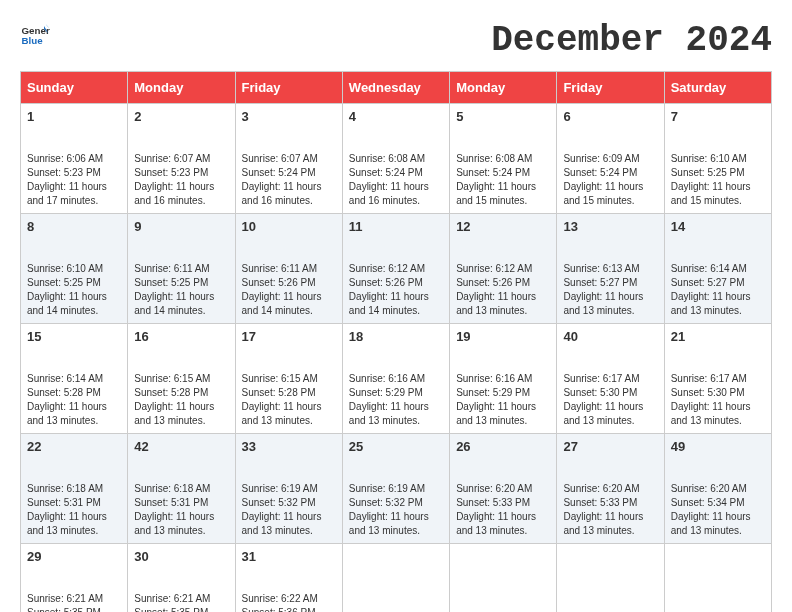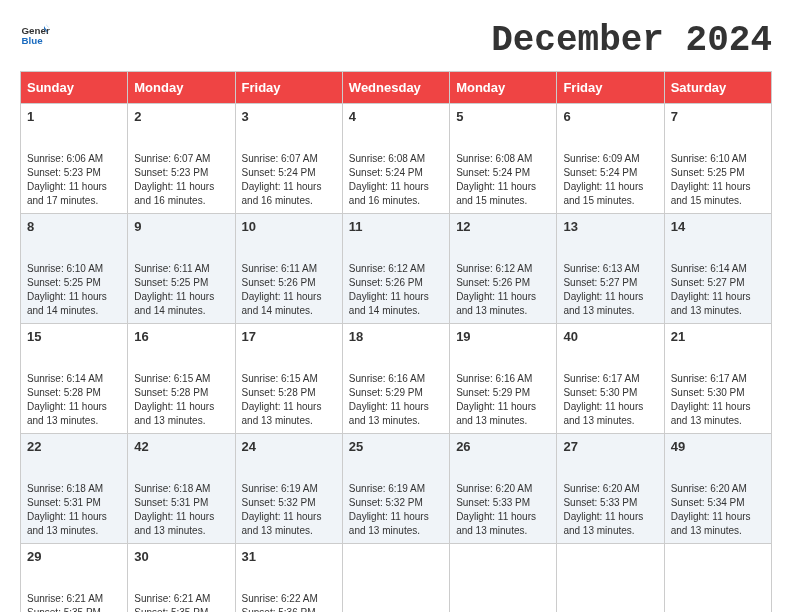--- a/index.html
+++ b/index.html
@@ -205,21 +205,21 @@
       <tr>
         <td>
           <span class="day-number">22</span>
           <div class="day-info">Sunrise: 6:18 AM<br>Sunset: 5:31 PM<br>Daylight: 11 hours and 13 minutes.</div>
         </td>
         <td>
           <span class="day-number">42</span>
           <div class="day-info">Sunrise: 6:18 AM<br>Sunset: 5:31 PM<br>Daylight: 11 hours and 13 minutes.</div>
         </td>
         <td>
-          <span class="day-number">24</span>
+          <span class="day-number">33</span>
           <div class="day-info">Sunrise: 6:19 AM<br>Sunset: 5:32 PM<br>Daylight: 11 hours and 13 minutes.</div>
         </td>
         <td>
           <span class="day-number">25</span>
           <div class="day-info">Sunrise: 6:19 AM<br>Sunset: 5:32 PM<br>Daylight: 11 hours and 13 minutes.</div>
         </td>
         <td>
           <span class="day-number">26</span>
           <div class="day-info">Sunrise: 6:20 AM<br>Sunset: 5:33 PM<br>Daylight: 11 hours and 13 minutes.</div>
         </td>

